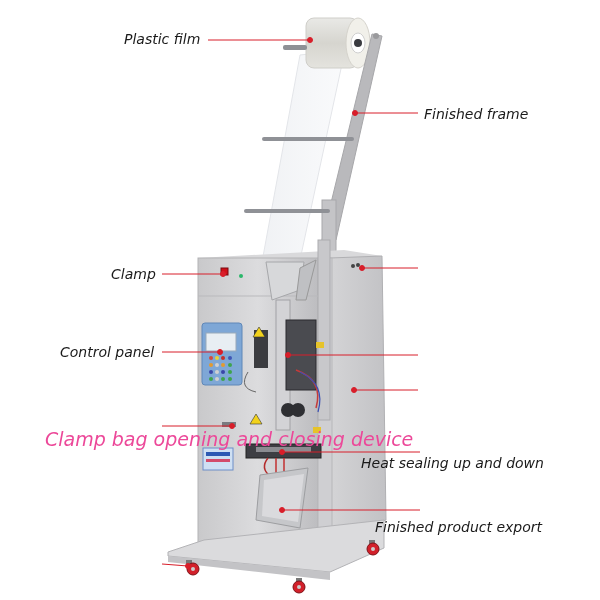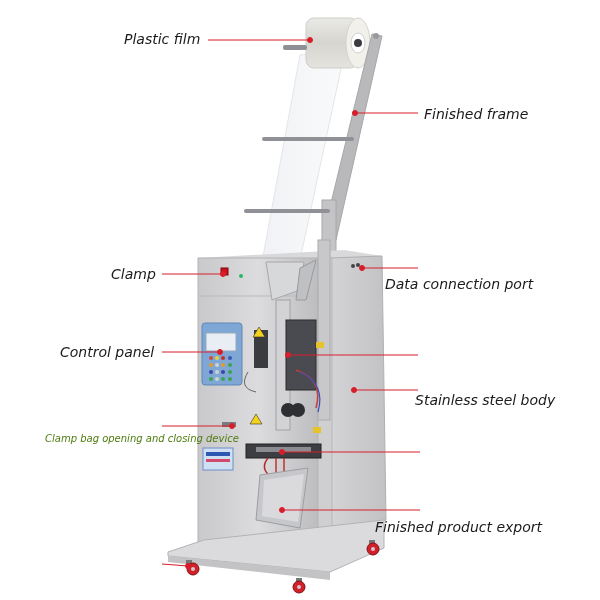--- a/index.html
+++ b/index.html
@@ -1,19 +1,19 @@
 <!DOCTYPE html>
 <html><head>
 <meta charset="utf-8">
 <style>
   html, body { margin: 0; padding: 0; background: #ffffff; }
   body { width: 600px; height: 600px; position: relative; overflow: hidden; font-family: "DejaVu Sans", sans-serif; }
   .stage { position: absolute; left: 0; top: 0; width: 600px; height: 600px; font-style: italic; }
   .label { position: absolute; font-size: 14px; color: #1a1a1a; white-space: nowrap; line-height: 16px; }
-  .label.red { color: #4d7c0f; font-size: 10px; }
+  .label.red { color: #ec4899; font-size: 19px; }
   svg { position: absolute; left: 0; top: 0; }
 </style>
 </head>
 <body>
 
 <div class="stage">
 
   <svg width="600" height="600" viewBox="0 0 600 600">
     <defs>
       <linearGradient id="steel" x1="0" x2="1" y1="0" y2="0">
@@ -164,18 +164,17 @@
       <line x1="282" y1="510" x2="420" y2="510"></line>
         <circle cx="282" cy="510" r="2.5"></circle>
       <line x1="162" y1="564" x2="188" y2="566"></line>
         <circle cx="188" cy="566" r="2.5"></circle>
     </g>
   </svg>
 
   <div class="label" style="left:124px;top:31px;">Plastic film</div>
   <div class="label" style="left:424px;top:106px;">Finished frame</div>
   <div class="label" style="left:111px;top:266px;">Clamp</div>
-  <div class="label" style="left:385px;top:276px;">Data connection port</div>
   <div class="label" style="left:60px;top:344px;">Control panel</div>
-  <div class="label" style="left:415px;top:392px;">Stainless steel body</div>
   <div class="label red" style="left:45px;top:431px;">Clamp bag opening and closing device</div>
+  <div class="label" style="left:361px;top:455px;">Heat sealing up and down</div>
   <div class="label" style="left:375px;top:519px;text-align:center;">Finished product export</div>
 </div>
 
 </body></html>

